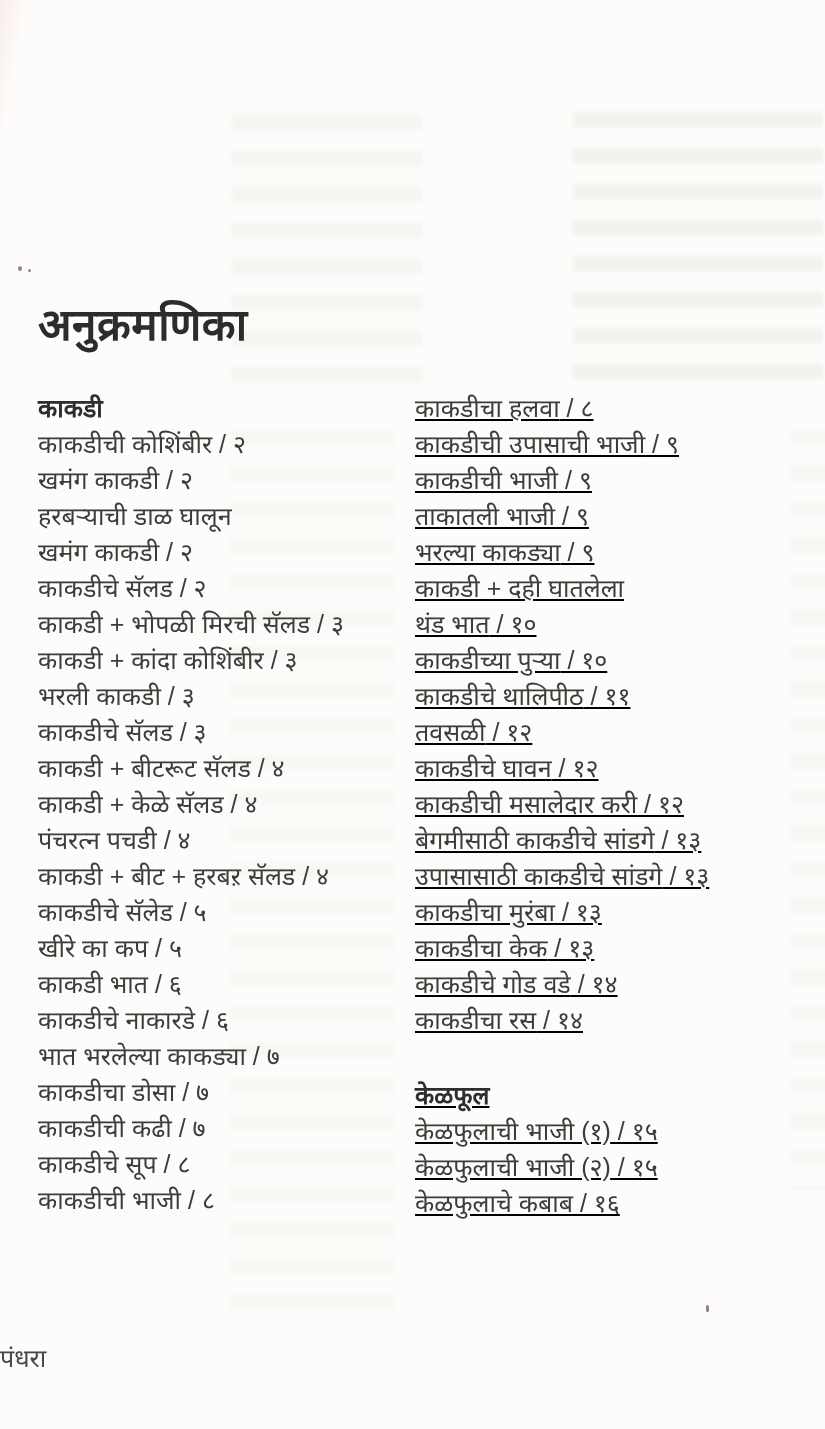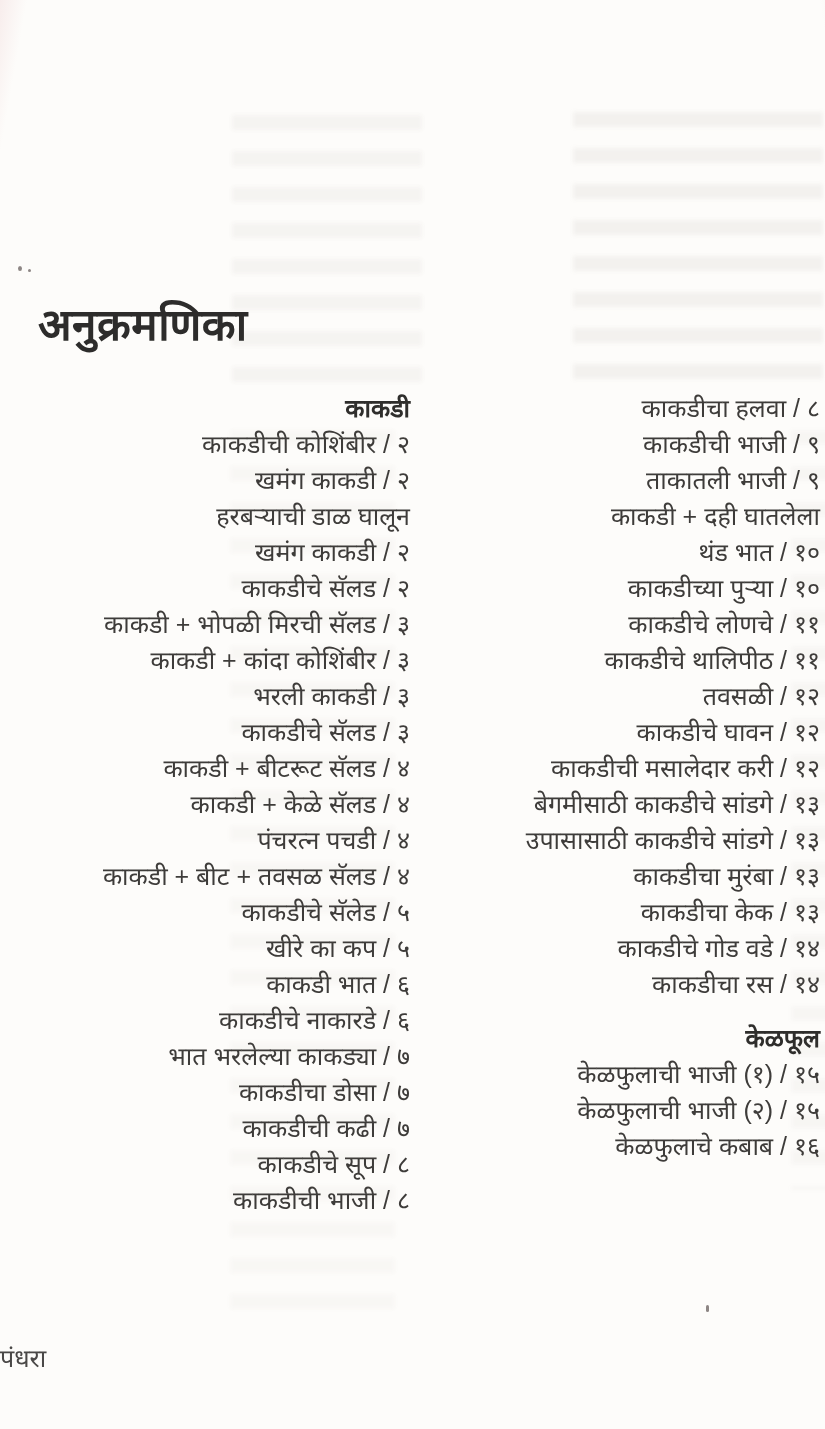--- a/index.html
+++ b/index.html
@@ -53,31 +53,30 @@
     font-weight: 700;
     color: #2d2c2b;
     letter-spacing: 0.5px;
     white-space: nowrap;
   }
   .col {
     position: absolute;
     top: 390px;
   }
   .col-left  { left: 38px;  width: 372px; }
-  .col-right { left: 415px; width: 405px; }
+  .col-right { left: 415px; width: 405px; text-decoration: underline; }
   .heading, .line {
     height: 36px;
     line-height: 36px;
     font-size: 25px;
     color: #3e3c3a;
     white-space: nowrap;
-    text-align: right;
   }
   .heading { font-weight: 700; color: #2f2e2c; }
-  .block-gap { margin-top: 18px; }
+  .block-gap { margin-top: 39px; }
   .entry-page { color: #3e3c3a; }
   .footer {
     position: absolute;
     left: 0;
     right: 0;
     top: 1340px;
     text-align: left;
     font-size: 25px;
     line-height: 36px;
     color: #4a4847;
@@ -121,21 +120,21 @@
           <div class="line"><span class="entry-text">भरली काकडी</span><span class="entry-page"> / ३</span></div>
 
           <div class="line"><span class="entry-text">काकडीचे सॅलड</span><span class="entry-page"> / ३</span></div>
 
           <div class="line"><span class="entry-text">काकडी + बीटरूट सॅलड</span><span class="entry-page"> / ४</span></div>
 
           <div class="line"><span class="entry-text">काकडी + केळे सॅलड</span><span class="entry-page"> / ४</span></div>
 
           <div class="line"><span class="entry-text">पंचरत्न पचडी</span><span class="entry-page"> / ४</span></div>
 
-          <div class="line"><span class="entry-text">काकडी + बीट + तवसळ सॅलड</span><span class="entry-page"> / ४</span></div>
+          <div class="line"><span class="entry-text">काकडी + बीट + हरबऱ सॅलड</span><span class="entry-page"> / ४</span></div>
 
 
           <div class="line"><span class="entry-text">काकडीचे सॅलेड</span><span class="entry-page"> / ५</span></div>
 
           <div class="line"><span class="entry-text">खीरे का कप</span><span class="entry-page"> / ५</span></div>
 
           <div class="line"><span class="entry-text">काकडी भात</span><span class="entry-page"> / ६</span></div>
 
 
           <div class="line"><span class="entry-text">काकडीचे नाकारडे</span><span class="entry-page"> / ६</span></div>
@@ -152,33 +151,34 @@
         </div>
     </div>
   </div>
 
   <div class="col col-right">
     <div class="block">
       <div>
 
           <div class="line"><span class="entry-text">काकडीचा हलवा</span><span class="entry-page"> / ८</span></div>
 
+          <div class="line"><span class="entry-text">काकडीची उपासाची भाजी</span><span class="entry-page"> / ९</span></div>
 
           <div class="line"><span class="entry-text">काकडीची भाजी</span><span class="entry-page"> / ९</span></div>
 
           <div class="line"><span class="entry-text">ताकातली भाजी</span><span class="entry-page"> / ९</span></div>
 
+          <div class="line"><span class="entry-text">भरल्या काकड्या</span><span class="entry-page"> / ९</span></div>
 
           <div class="line"><span class="entry-text">काकडी + दही घातलेला</span><span class="entry-page"></span></div>
 
           <div class="line"><span class="entry-text">थंड भात</span><span class="entry-page"> / १०</span></div>
 
           <div class="line"><span class="entry-text">काकडीच्या पुऱ्या</span><span class="entry-page"> / १०</span></div>
 
-          <div class="line"><span class="entry-text">काकडीचे लोणचे</span><span class="entry-page"> / ११</span></div>
 
           <div class="line"><span class="entry-text">काकडीचे थालिपीठ</span><span class="entry-page"> / ११</span></div>
 
 
           <div class="line"><span class="entry-text">तवसळी</span><span class="entry-page"> / १२</span></div>
 
           <div class="line"><span class="entry-text">काकडीचे घावन</span><span class="entry-page"> / १२</span></div>
 
 
           <div class="line"><span class="entry-text">काकडीची मसालेदार करी</span><span class="entry-page"> / १२</span></div>

